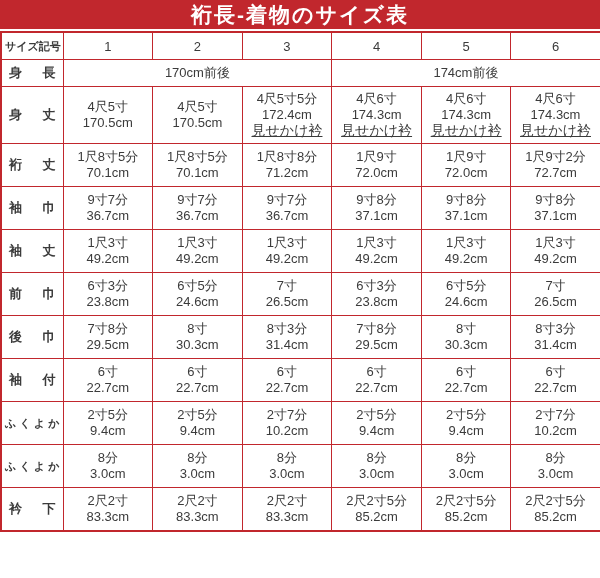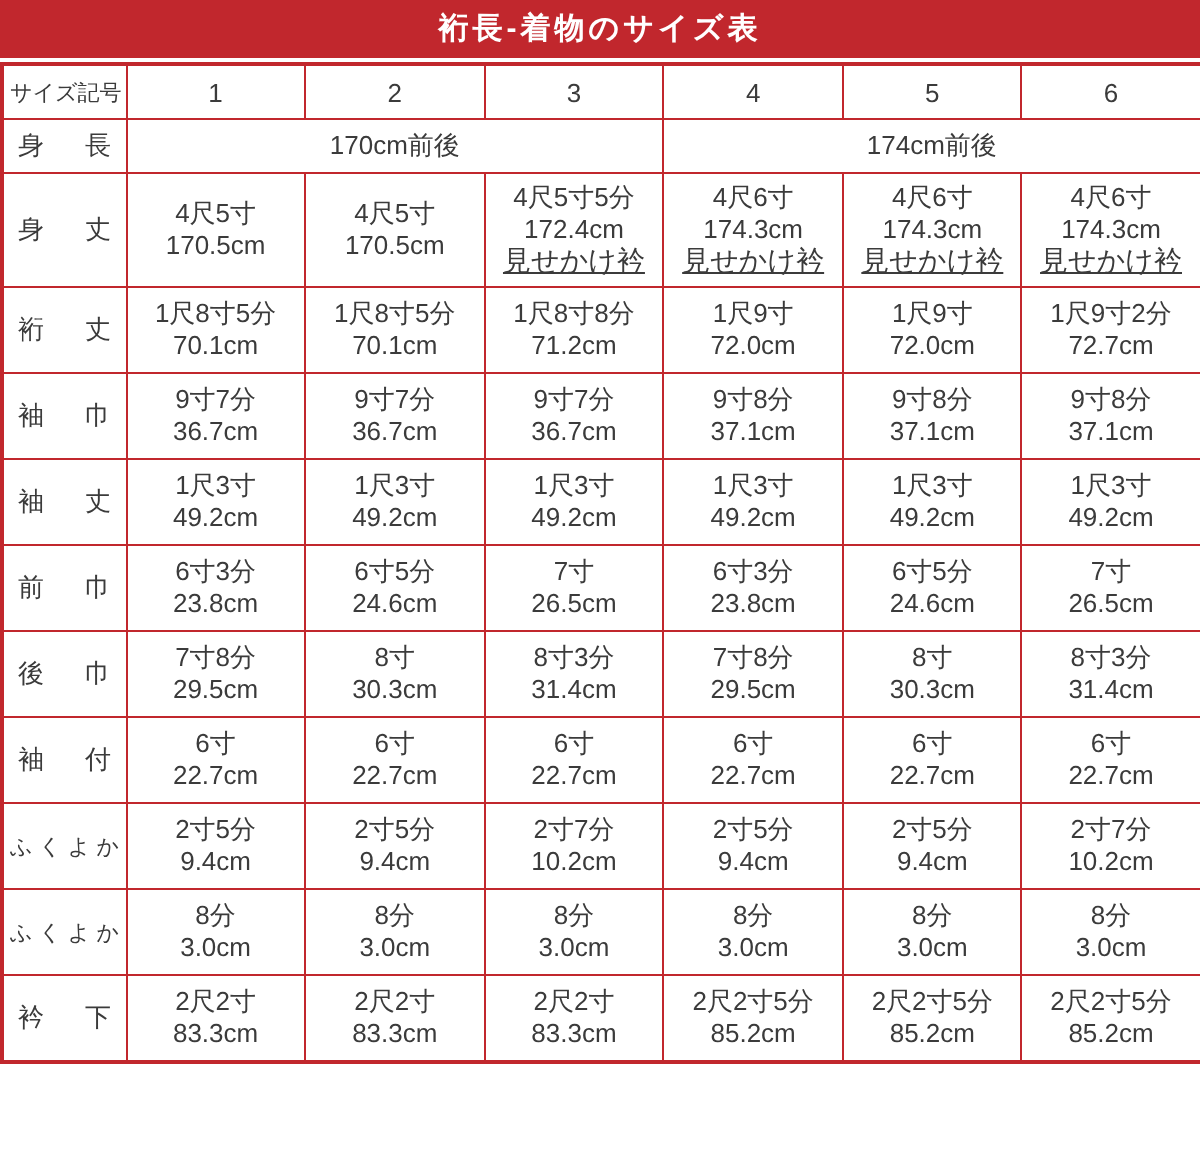--- a/index.html
+++ b/index.html
@@ -9,39 +9,39 @@
     color:#3b3b3b;
     font-family:"Liberation Sans","DejaVu Sans",sans-serif;
   }
   .banner{
     height:29px;
     background:#c1272d;
     color:#ffffff;
     display:flex;
     align-items:center;
     justify-content:center;
-    font-size:15px;
+    font-size:21px;
     font-weight:bold;
     letter-spacing:2px;
   }
   table{
     width:600px;
     border-collapse:collapse;
     table-layout:fixed;
     margin-top:2px;
     border:2px solid #c1272d;
   }
   col.c-label{width:62px;}
   col.c-data{width:89.6px;}
   th,td{
     border:1px solid #c1272d;
     overflow:hidden;
   }
   th{
-    font-weight:normal;
+    font-weight:bold;
     font-size:13px;
     color:#3b3b3b;
     text-align:justify;
     text-align-last:justify;
     padding:0 7px;
     white-space:nowrap;
     margin-left:33px;
   }
   th.long{
     font-size:11px;

